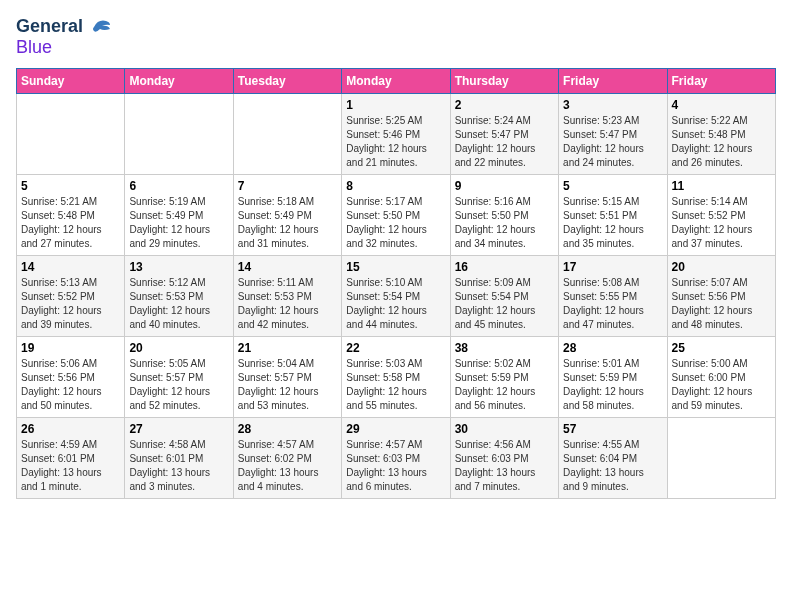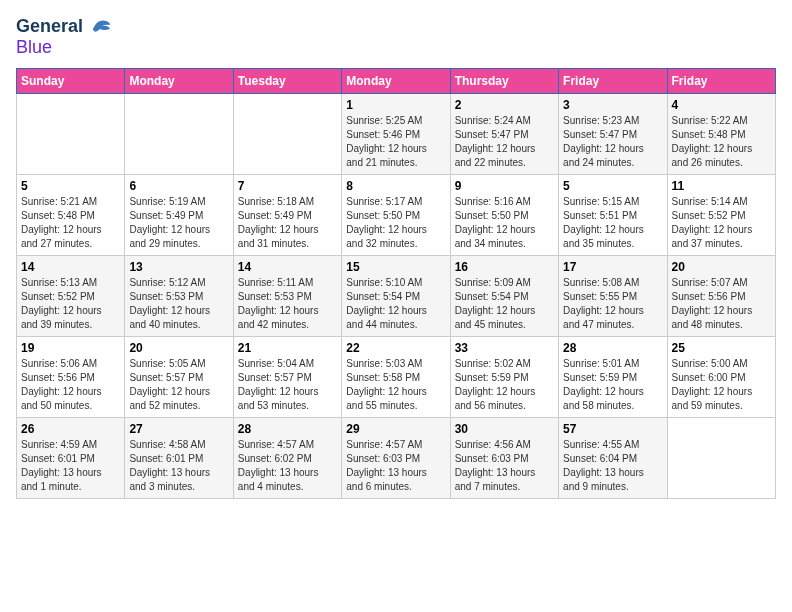--- a/index.html
+++ b/index.html
@@ -201,21 +201,21 @@
         </td>
         <td>
           <span class="day-num">21</span>
           <div class="day-info">Sunrise: 5:04 AM<br>Sunset: 5:57 PM<br>Daylight: 12 hours<br>and 53 minutes.</div>
         </td>
         <td>
           <span class="day-num">22</span>
           <div class="day-info">Sunrise: 5:03 AM<br>Sunset: 5:58 PM<br>Daylight: 12 hours<br>and 55 minutes.</div>
         </td>
         <td>
-          <span class="day-num">33</span>
+          <span class="day-num">38</span>
           <div class="day-info">Sunrise: 5:02 AM<br>Sunset: 5:59 PM<br>Daylight: 12 hours<br>and 56 minutes.</div>
         </td>
         <td>
           <span class="day-num">28</span>
           <div class="day-info">Sunrise: 5:01 AM<br>Sunset: 5:59 PM<br>Daylight: 12 hours<br>and 58 minutes.</div>
         </td>
         <td>
           <span class="day-num">25</span>
           <div class="day-info">Sunrise: 5:00 AM<br>Sunset: 6:00 PM<br>Daylight: 12 hours<br>and 59 minutes.</div>
         </td>

